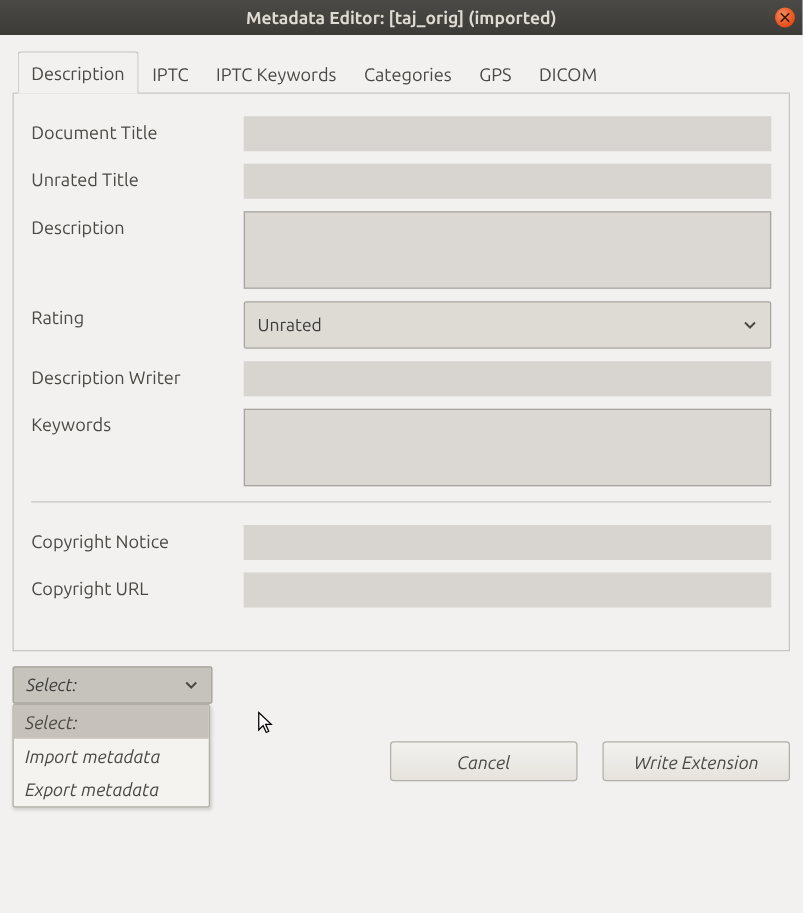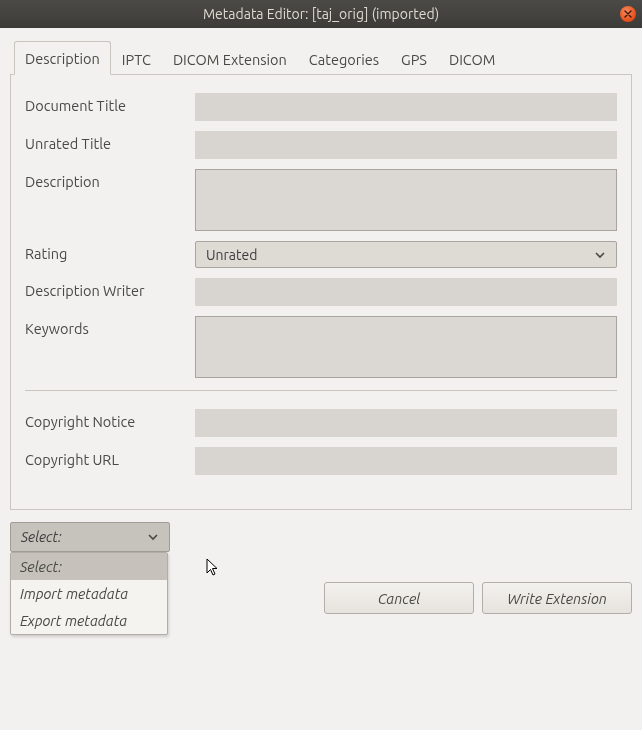--- a/index.html
+++ b/index.html
@@ -13,21 +13,21 @@
       overflow: hidden;
     }
     .titlebar {
       height: 28px;
       background: linear-gradient(to bottom, #4b4a46, #3c3b37);
       color: #dfdbd2;
       display: flex;
       align-items: center;
       justify-content: center;
       position: relative;
-      font-weight: normal;
+      font-weight: bold;
       font-size: 14px;
     }
     .titlebar .close-btn {
       position: absolute;
       right: 6px;
       top: 50%;
       transform: translateY(-50%);
       width: 16px;
       height: 16px;
       border-radius: 50%;
@@ -91,21 +91,21 @@
       height: 28px;
       background: #d8d4cf;
       border: none;
     }
     .field-input.bordered {
       border: 1px solid #a8a49e;
       background: #dbd7d2;
     }
     .select-input {
       flex: 1;
-      height: 27px;
+      height: 38px;
       background: #dedbd5;
       border: 1px solid #a8a49e;
       display: flex;
       align-items: center;
       justify-content: space-between;
       padding: 0 10px;
       cursor: pointer;
       border-radius: 2px;
     }
     .chevron {
@@ -159,21 +159,21 @@
       position: absolute;
       top: 36px;
       left: 195px;
       width: 16px;
       height: 20px;
       pointer-events: none;
     }
     .action-buttons {
       display: flex;
       justify-content: flex-end;
-      gap: 8px;
+      gap: 20px;
       margin-top: 30px;
     }
     .btn {
       height: 32px;
       min-width: 150px;
       background: linear-gradient(to bottom,#f3f1ee,#e6e3de);
       border: 1px solid #b3afa8;
       border-radius: 3px;
       font-size: 14.5px;
       color: #4a4a44;
@@ -194,21 +194,21 @@
         <path d="M1 1 L7 7 M7 1 L1 7" stroke="#3a1708" stroke-width="1.4" stroke-linecap="round"></path>
       </svg>
   </div>
 </div>
 
 <div class="window-body">
 
   <div class="tabs">
     <div class="tab active"><span>Description</span></div>
     <div class="tab"><span>IPTC</span></div>
-    <div class="tab"><span>DICOM Extension</span></div>
+    <div class="tab"><span>IPTC Keywords</span></div>
     <div class="tab"><span>Categories</span></div>
     <div class="tab"><span>GPS</span></div>
     <div class="tab"><span>DICOM</span></div>
   </div>
 
   <div class="tab-content">
 
     <div class="form-row">
       <div class="form-label">Document Title</div>
       <div class="field-input"></div>

